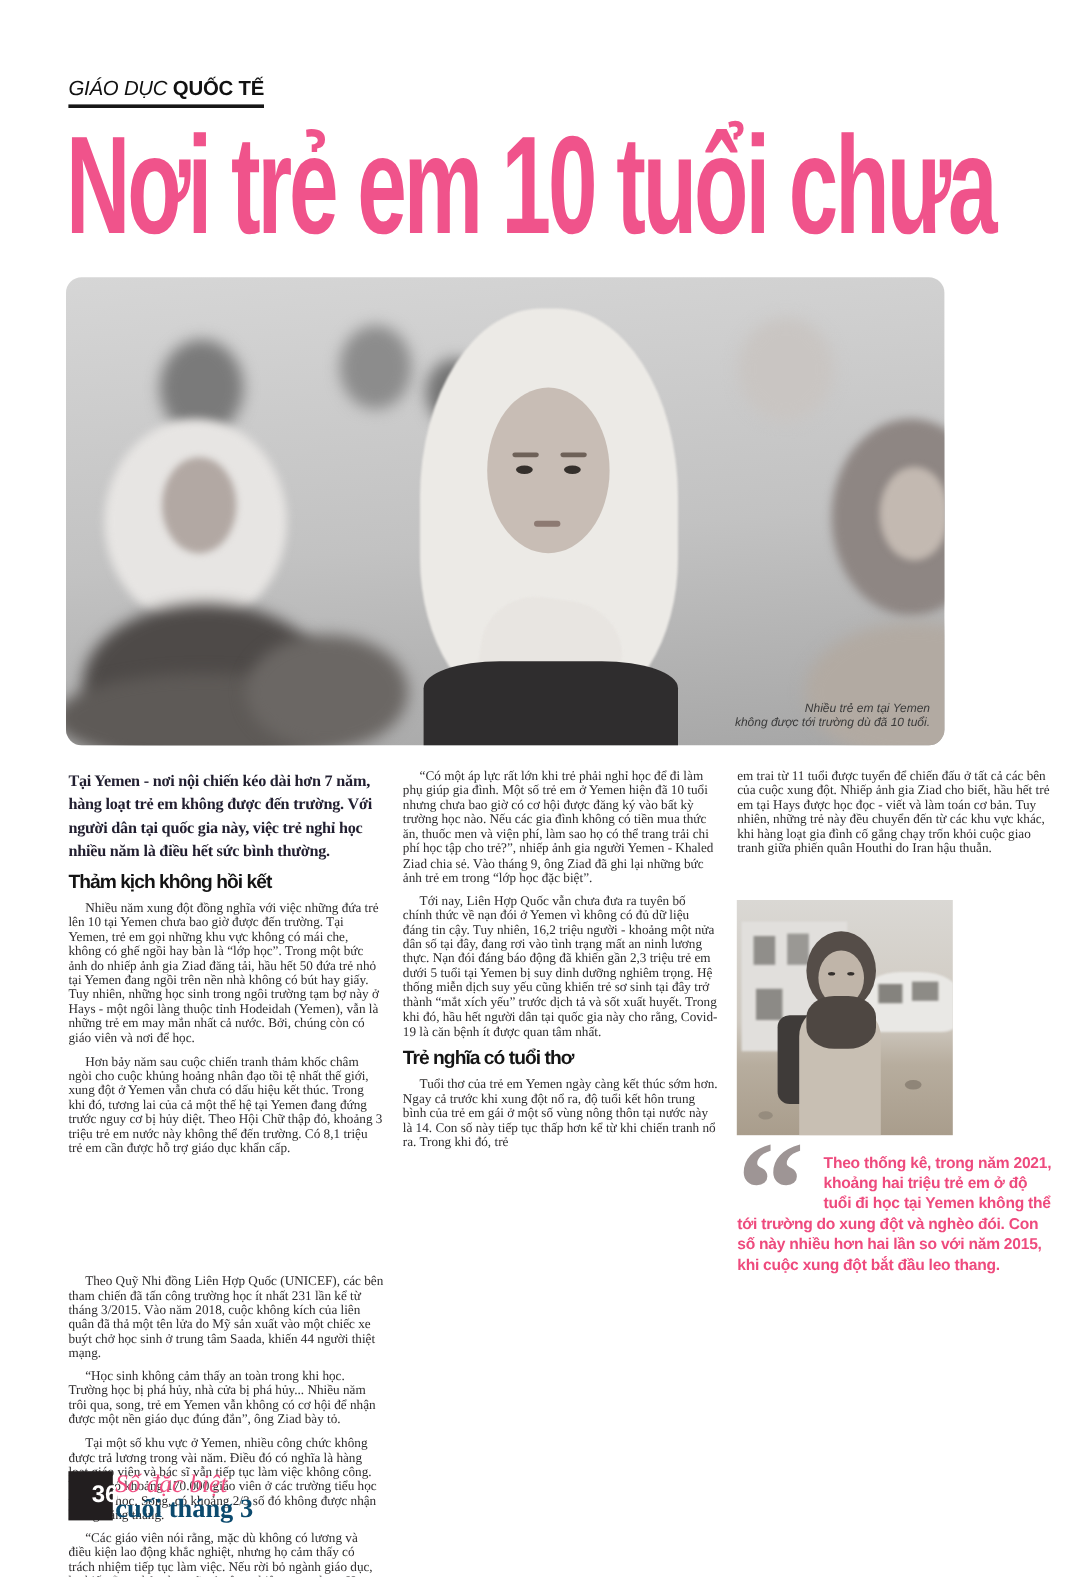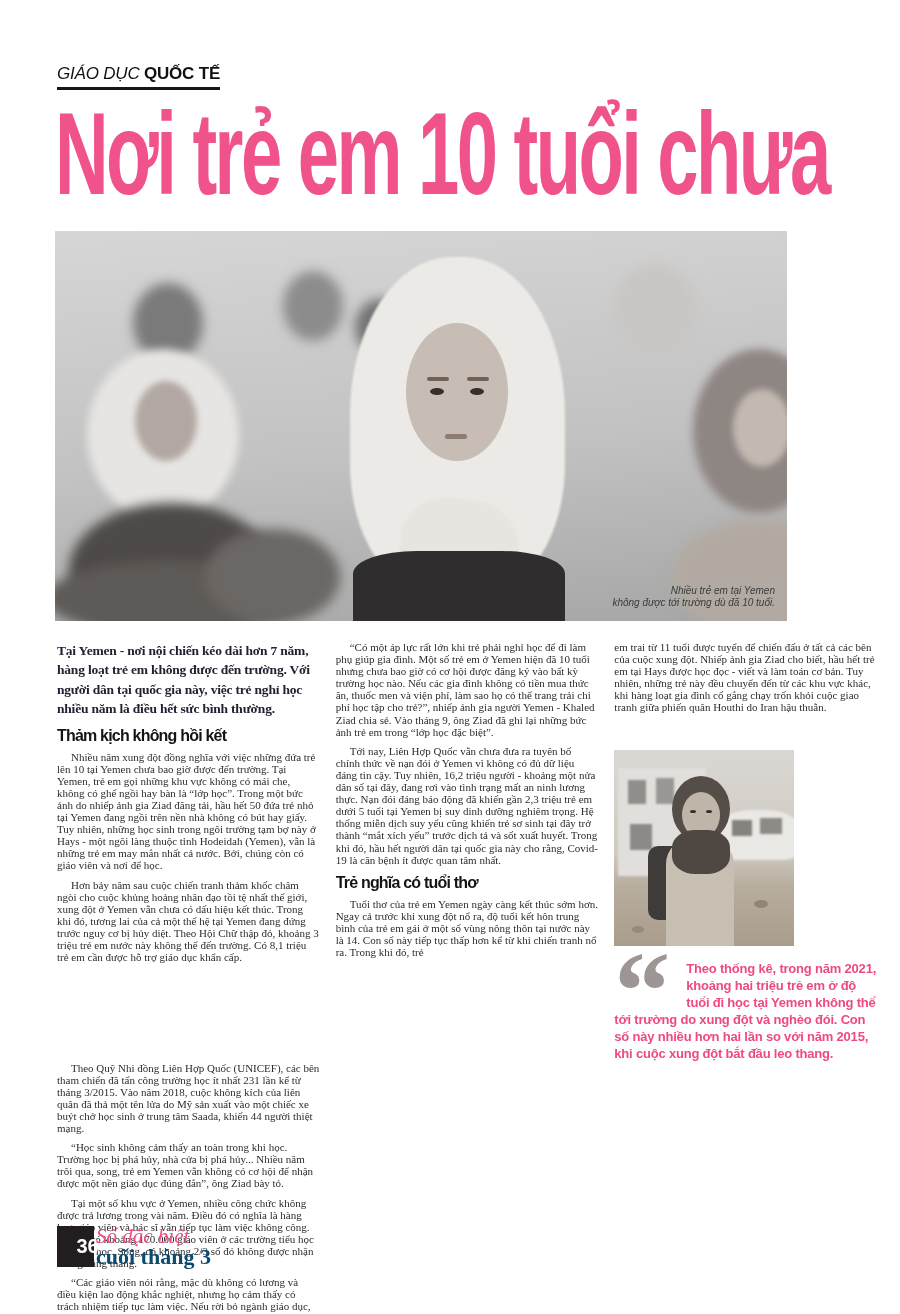--- a/index.html
+++ b/index.html
@@ -16,21 +16,21 @@
   .kicker .bold  { font-weight:700;text-align:center; }
 
   
   .headline { position:absolute; left:55px; top:96px; white-space:nowrap;
               font-family:"Liberation Sans", sans-serif; font-weight:700;
               font-size:116px; letter-spacing:-4px; color:#f0538b;
               transform:scaleX(0.64); transform-origin:left top; line-height:1.0; }
 
   
   .photo-main { position:absolute; left:55px; top:231px; width:732px; height:390px;
-                overflow:hidden; background:linear-gradient(175deg,#d6d6d6 0%,#c2c2c2 55%,#a6a6a6 100%); }
+                overflow:hidden; background:linear-gradient(175deg,#d6d6d6 0%,#c2c2c2 55%,#a6a6a6 100%);border-radius:13px; }
   .blob { position:absolute; border-radius:50%; filter:blur(6px); }
   .girl-part { position:absolute; }
   .caption { position:absolute; right:12px; bottom:12px; text-align:right;
              font-style:italic; font-size:10px; line-height:12px; color:#3a3a3a;
              font-family:"Liberation Sans", sans-serif; }
 
   
   .photo-small { position:relative; width:180px; height:196px; margin-top:36px;
                  overflow:hidden;
                  background:linear-gradient(180deg,#dad8d4 0%,#cfc9c0 52%,#b7ad9e 70%,#a99d8c 100%); }

